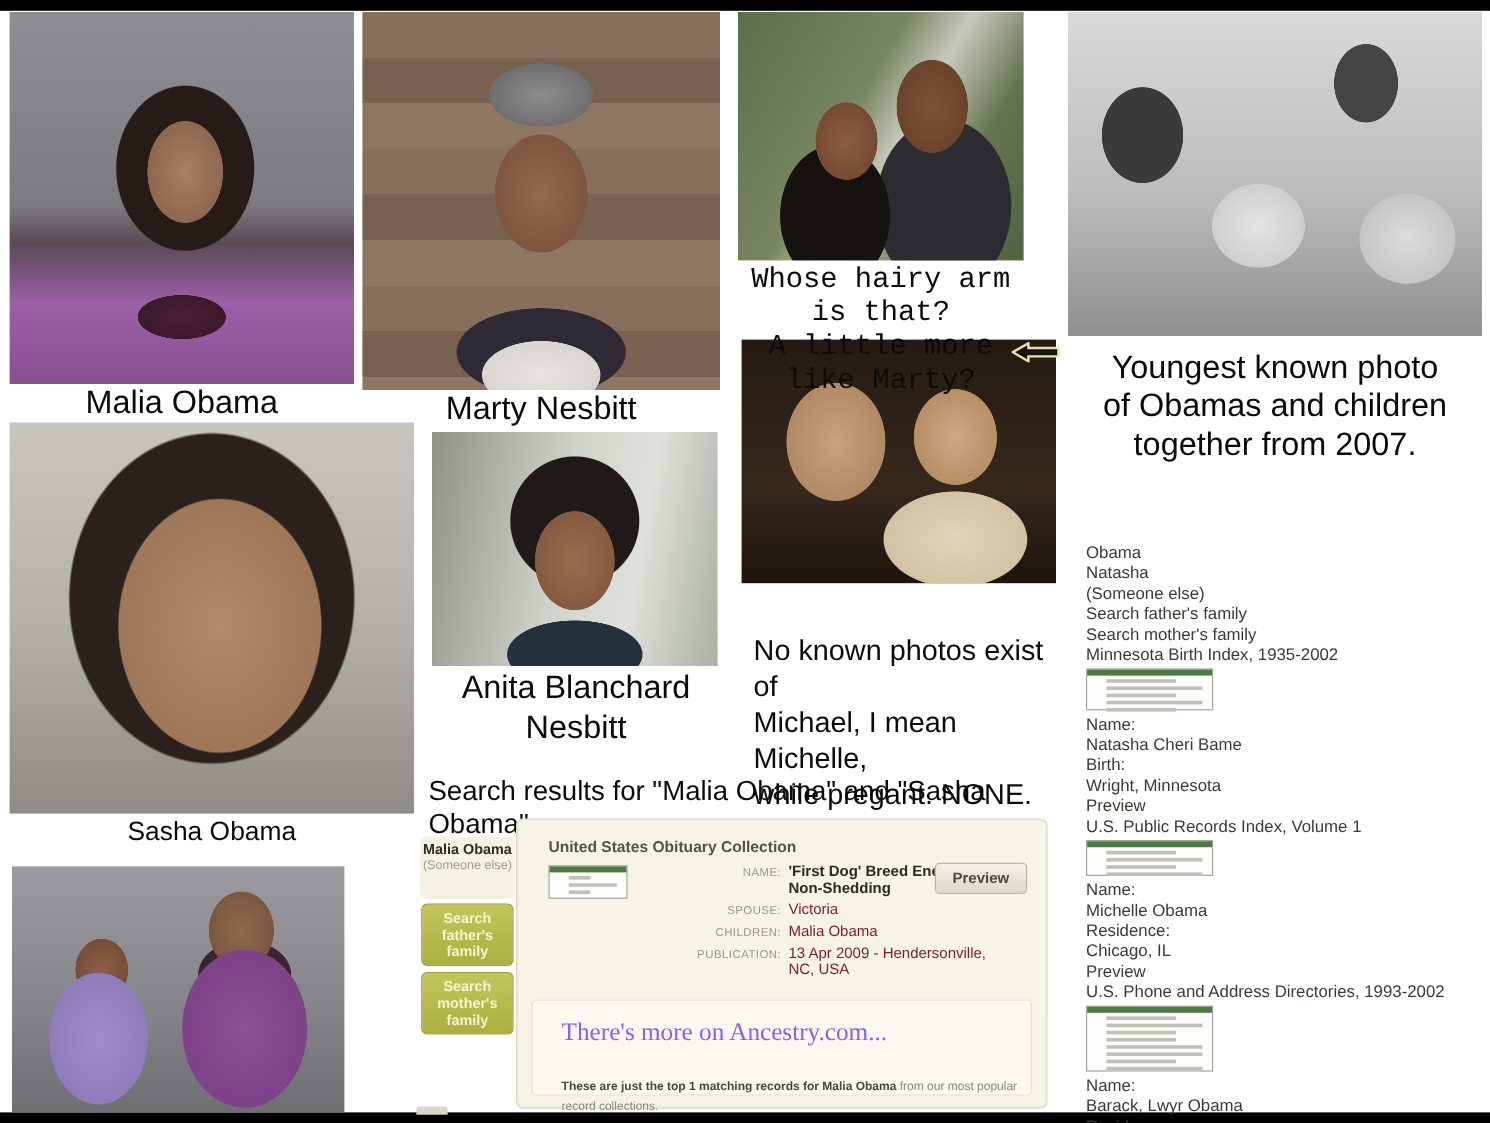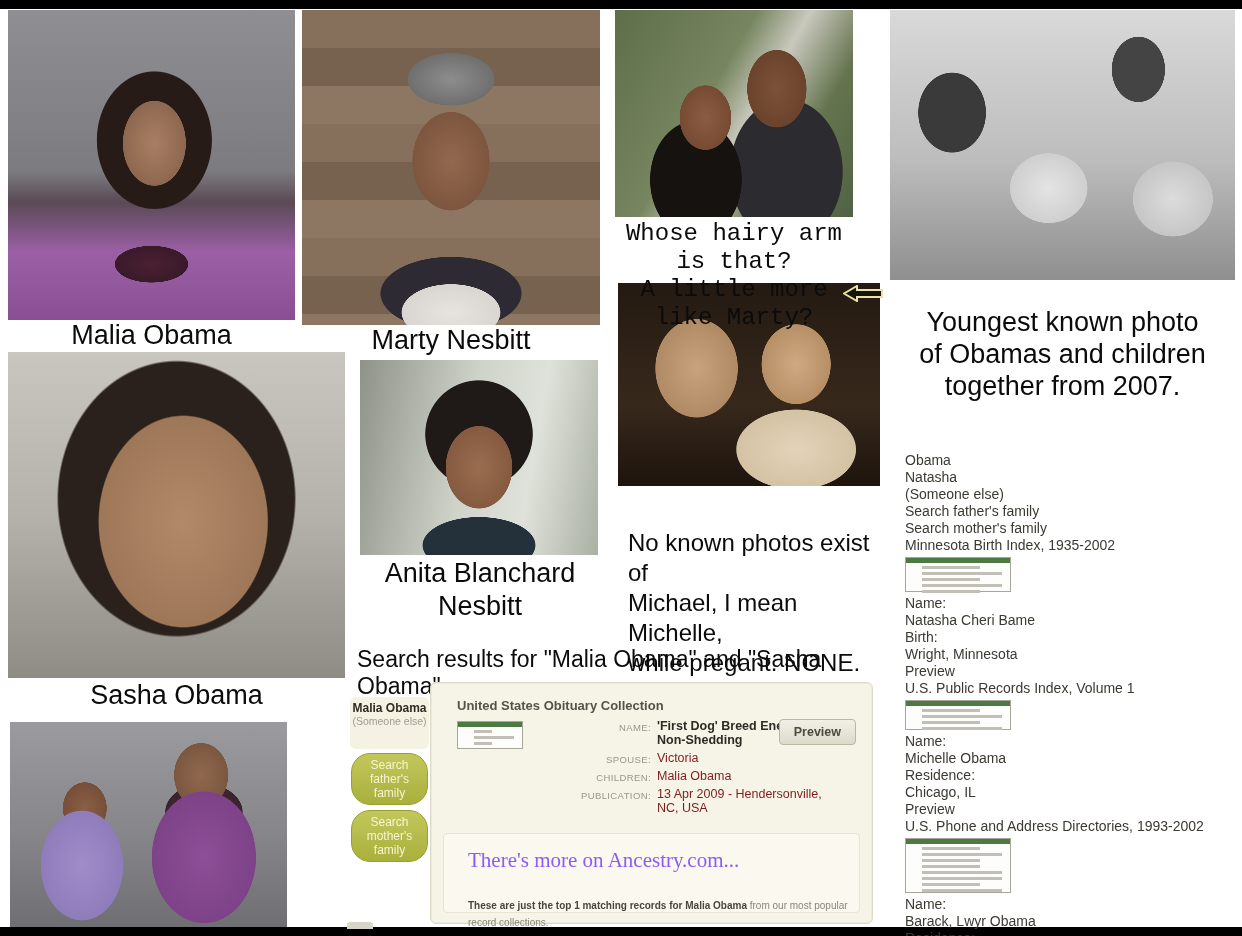--- a/index.html
+++ b/index.html
@@ -73,23 +73,23 @@
   .more-panel{position:absolute;left:12px;right:12px;top:150px;bottom:10px;background:#faf8ef;
         border:1px solid #e7e4d4;border-radius:4px;padding:14px 24px 0 24px;box-sizing:border-box;}
   .more-h{font-family:"Liberation Serif", serif;font-size:21px;color:#8b5cf6;}
   .more-sub{margin-top:24px;font-size:10px;line-height:17px;color:#8a867a;width:380px;}
   .more-sub b{color:#4a463e;}
   
   .side-name{position:absolute;left:350px;top:697px;width:79px;height:52px;background:#f5f2e4;
         border-radius:6px;text-align:center;padding-top:4px;box-sizing:border-box;}
   .side-name .nm{font-size:12px;font-weight:bold;color:#2e2a24;line-height:14px;}
   .side-name .sub{font-size:10.5px;color:#a09c90;}
-  .green-btn{position:absolute;left:351px;width:77px;height:52px;border-radius:19px;
+  .green-btn{position:absolute;left:351px;width:77px;height:52px;border-radius:5px;
         background:linear-gradient(180deg,#c2c75c,#aab03c);border:1px solid #9aa02f;
-        color:#f8f3d0;font-weight:normal;font-size:12px;line-height:14px;text-align:center;
+        color:#f8f3d0;font-weight:bold;font-size:12px;line-height:14px;text-align:center;
         display:flex;align-items:center;justify-content:center;white-space:pre-line;box-sizing:border-box;}
   .cut-box{position:absolute;left:347px;top:922px;width:26px;height:7px;background:#d9d6c9;border-radius:3px 3px 0 0;}
   
   .rec-thumb{background:#fdfdfb;border:1px solid #a8a69a;box-sizing:border-box;}
   .rec-thumb .hd{height:5px;background:#4d7a42;}
   .rec-thumb .rw{height:3px;margin:3px 8px 0 16px;background:#c2c0b6;}
   .rec-thumb .rw.short{margin-right:30px;}
   
   #rightcol{position:absolute;left:905px;top:452px;width:335px;font-size:14px;line-height:17px;color:#3c3933;}
   #rightcol .ln{white-space:nowrap;}
@@ -112,24 +112,24 @@
   <div class="photo ph-sisters" style="left:10px;top:722px;width:277px;height:205px;"></div>
 
   <svg class="arrow-ico" viewBox="0 0 40 17">
     <polygon points="39,5 14,5 14,1 1,8.5 14,16 14,12 39,12" fill="#15150c" stroke="#e9e0ae" stroke-width="2"></polygon>
   </svg>
 
   <div class="caption cap-center" style="left:8px;top:320px;width:287px;font-size:27px;">Malia Obama</div>
   <div class="caption cap-center" style="left:302px;top:325px;width:298px;font-size:27px;">Marty Nesbitt</div>
   <div class="caption cap-center" style="left:605px;top:220px;width:258px;font-size:24px;line-height:28px;font-family:Liberation Mono, monospace;">Whose hairy arm is that?
 A little more like Marty?</div>
-  <div class="caption cap-center" style="left:890px;top:306px;width:345px;font-size:27px;line-height:32px;">Youngest known photo
+  <div class="caption cap-center" style="left:890px;top:290px;width:345px;font-size:27px;line-height:32px;">Youngest known photo
 of Obamas and children
 together from 2007.</div>
-  <div class="caption cap-center" style="left:8px;top:680px;width:337px;font-size:27px;">Sasha Obama</div>
+  <div class="caption cap-center" style="left:8px;top:680px;width:337px;font-size:22px;">Sasha Obama</div>
   <div class="caption cap-center" style="left:355px;top:557px;width:250px;font-size:27px;line-height:33px;">Anita Blanchard
 Nesbitt</div>
   <div class="caption" style="left:628px;top:528px;width:268px;font-size:24px;line-height:30px;">No known photos exist of
 Michael, I mean Michelle,
 while pregant. NONE.</div>
   <div class="caption" style="left:357px;top:646px;width:540px;font-size:23px;">Search results for "Malia Obama" and "Sasha Obama"</div>
 
   <div class="side-name">
     <div class="nm">Malia Obama</div>
     <div class="sub">(Someone else)</div>

